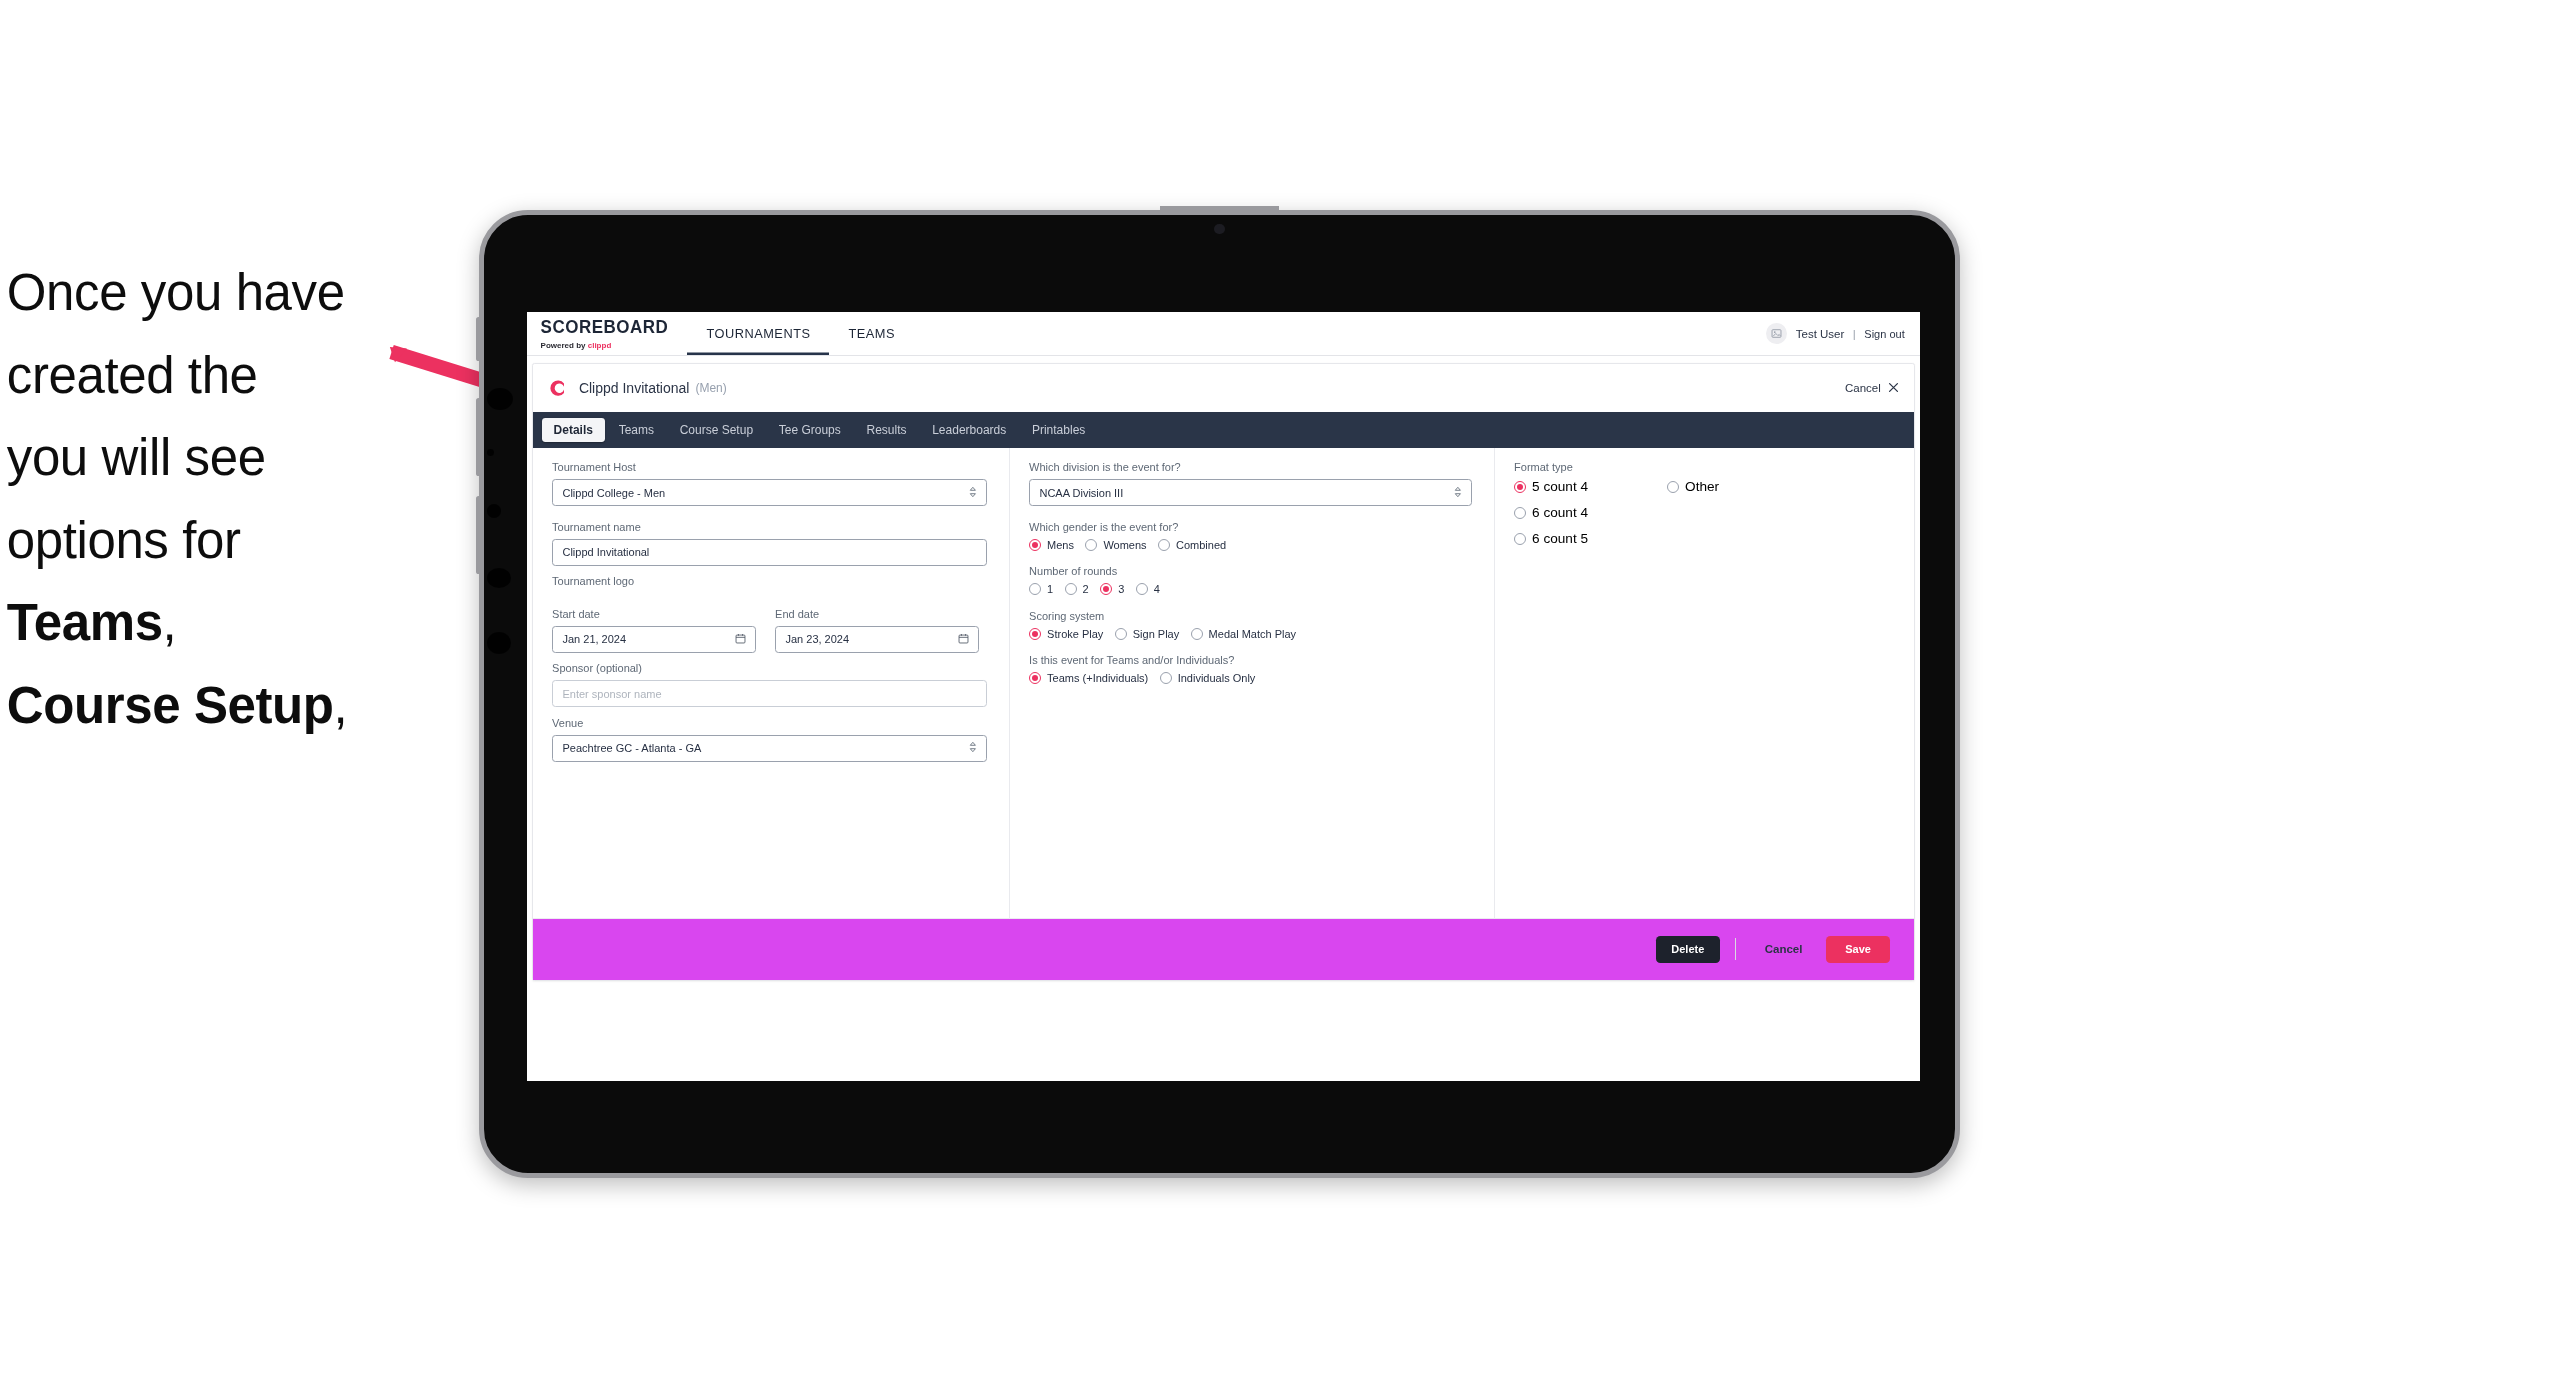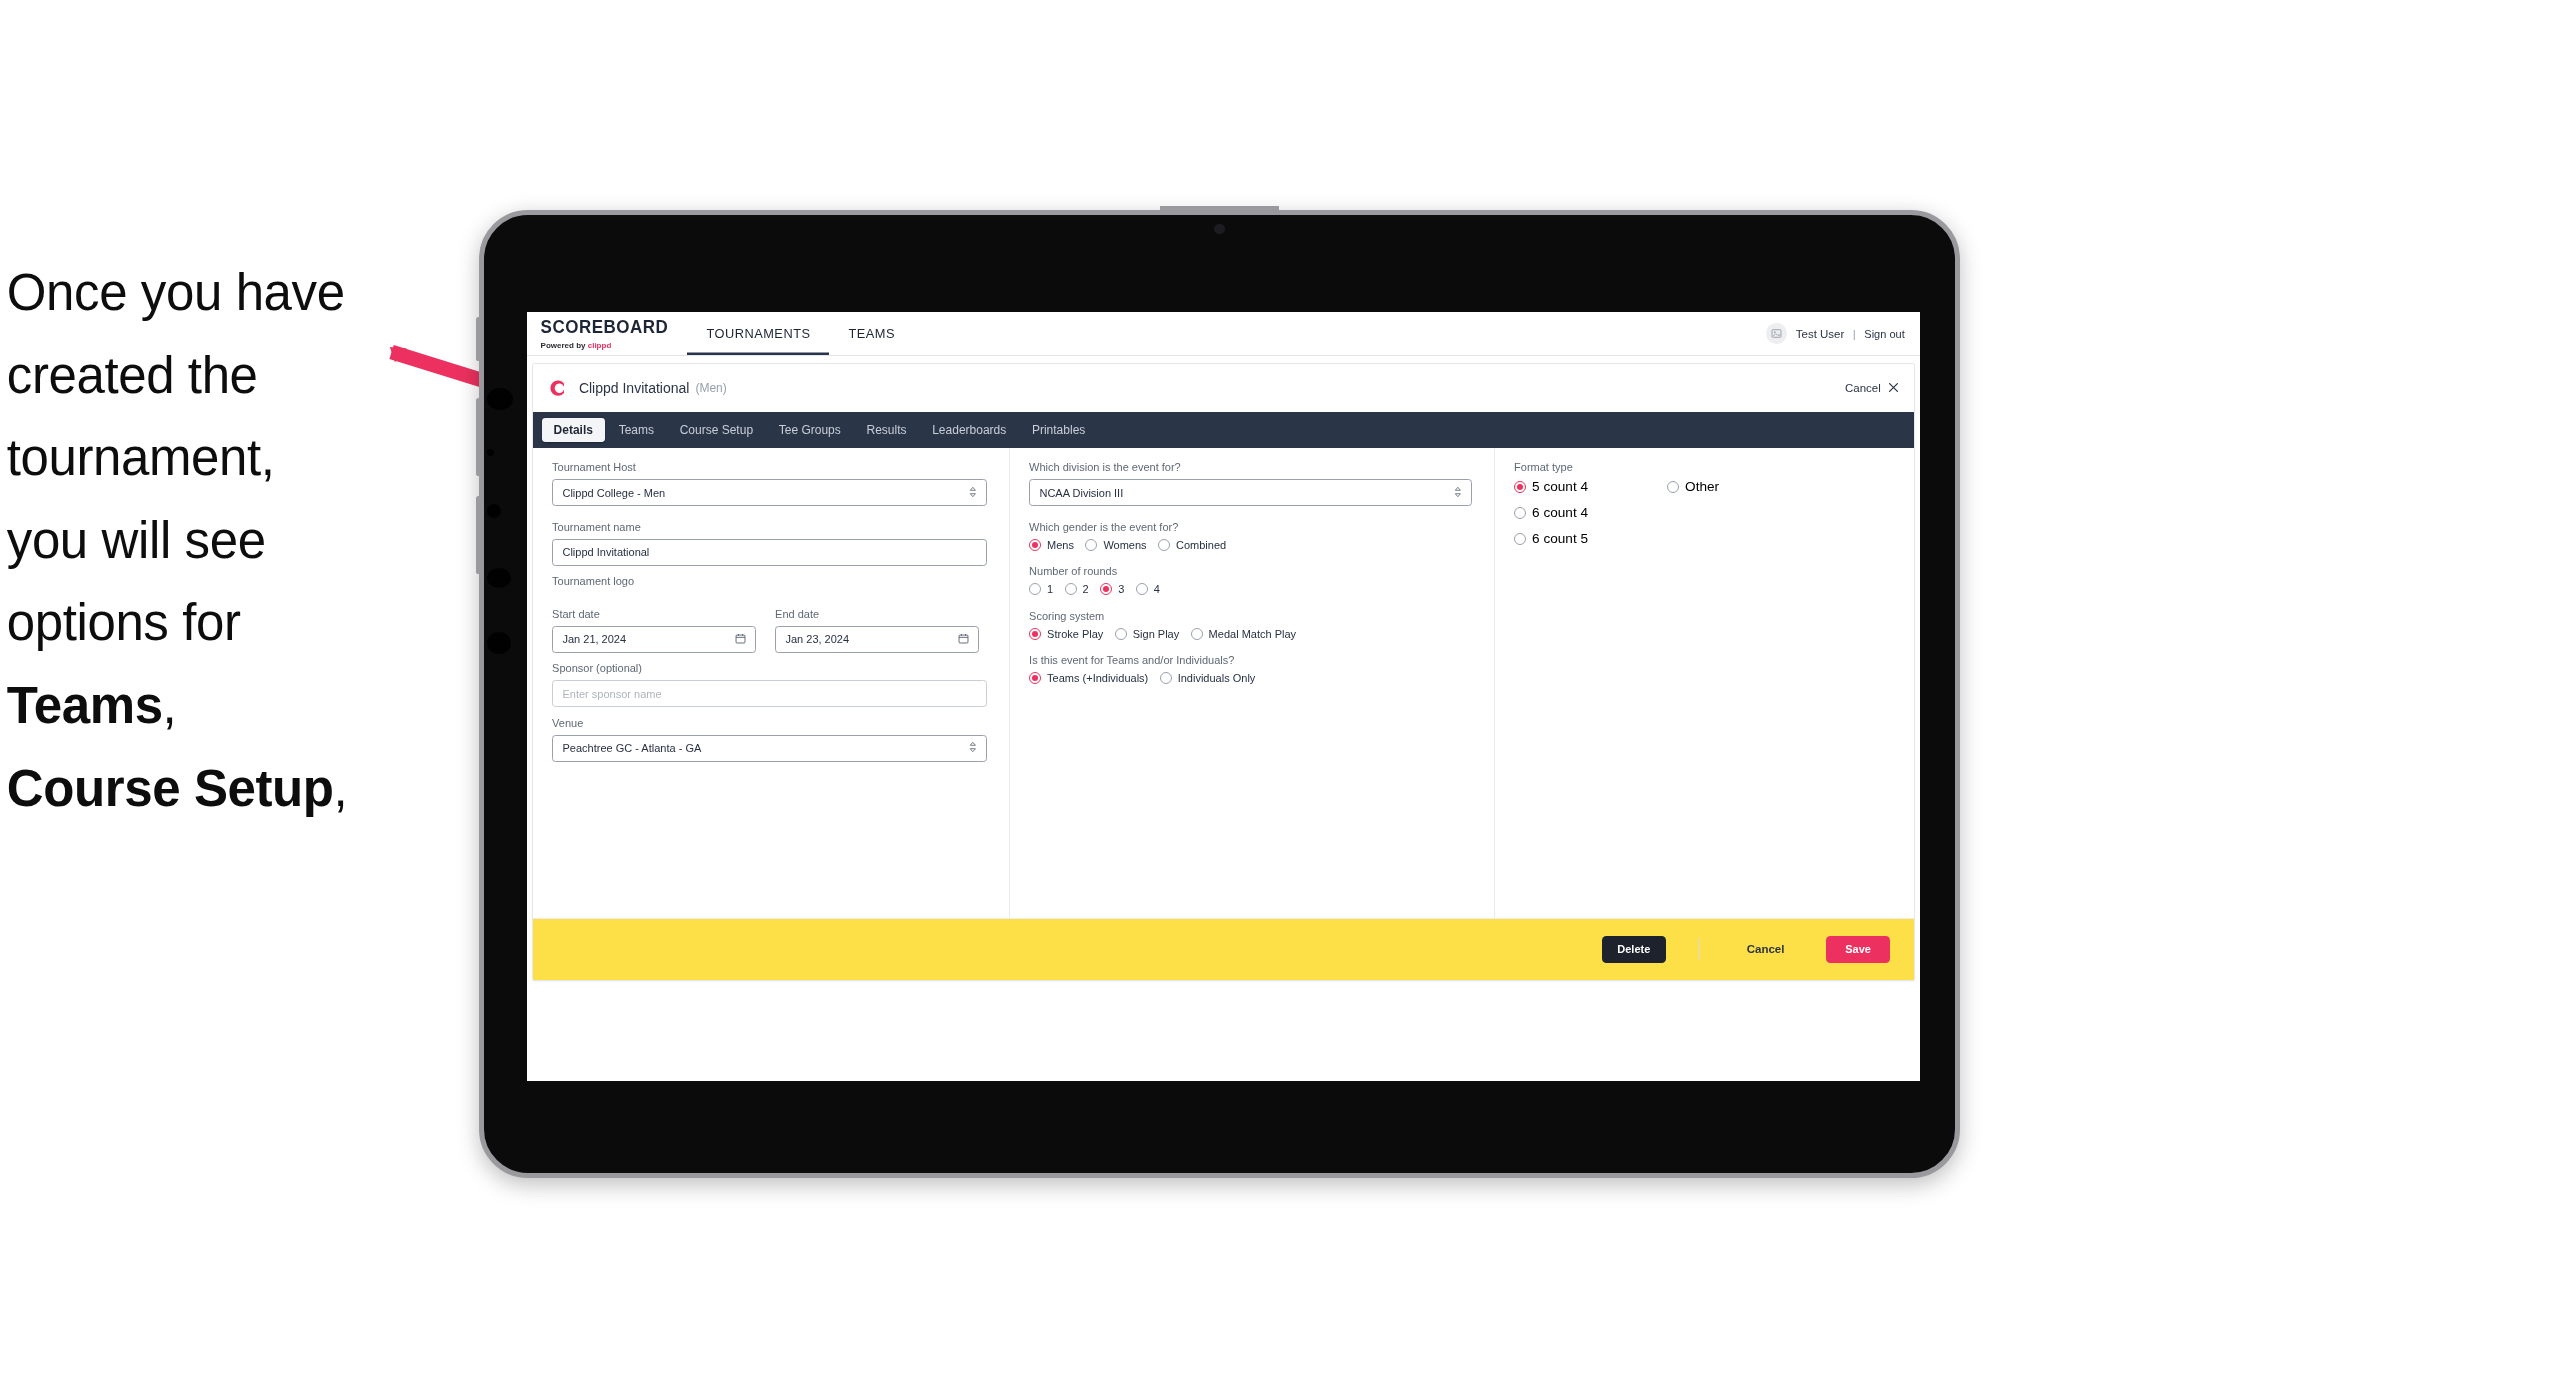--- a/index.html
+++ b/index.html
@@ -100,33 +100,32 @@
   .ritem .rtxt{font-size:11px;color:#273043;}
   .radio{width:12px;height:12px;border-radius:50%;border:1.2px solid #9aa1ad;box-sizing:border-box;display:flex;align-items:center;justify-content:center;flex:none;}
   .radio.on{border-color:#ec3160;}
   .radio.on i{width:6px;height:6px;border-radius:50%;background:#ec3160;display:block;}
   .fmt-grid{display:flex;}
   .fmt-left{width:153px;}
   .fmt-right{flex:1;}
   .fmt-row{display:flex;align-items:center;gap:6px;margin-bottom:11px;cursor:pointer;}
 
   
-  .footer{height:61px;background:#fde047;border-top:0.9px solid #ececf0;display:flex;align-items:center;justify-content:flex-end;padding-right:24px;gap:18px;}
+  .footer{height:61px;background:#d946ef;border-top:0.9px solid #ececf0;display:flex;align-items:center;justify-content:flex-end;padding-right:24px;gap:0;}
   .btn-del{background:#1d222c;color:#fff;font-size:11px;font-weight:bold;padding:7.7px 15.3px;border-radius:4.3px;cursor:pointer;}
   .vbar{width:0.9px;height:22px;background:#d9dbe0;margin:0 15.3px;}
   .btn-cancel{font-size:11.5px;font-weight:bold;color:#2b3446;cursor:pointer;padding:7.7px 13.6px;}
   .btn-save{background:#ec3160;color:#fff;font-size:11px;font-weight:bold;padding:7.7px 19px;border-radius:4.3px;cursor:pointer;margin-left:10.2px;}
 </style>
 </head>
 <body>
 
 <div id="annotation">
   <div>Once you have</div>
   <div>created the</div>
-  <div>tournament,</div>
   <div>you will see</div>
   <div>options for</div>
   <div><span class="b">Teams</span><span>,</span></div>
   <div><span class="b">Course Setup</span><span>,</span></div>
 </div>
 
 <svg id="arrow" viewBox="0 0 400 190">
   <g>
     <path d="M30,34 L312,122" stroke="#ec3160" stroke-width="17" stroke-linecap="butt"></path>
     <polygon points="300,88 352,132 286,140" fill="#ec3160"></polygon>

